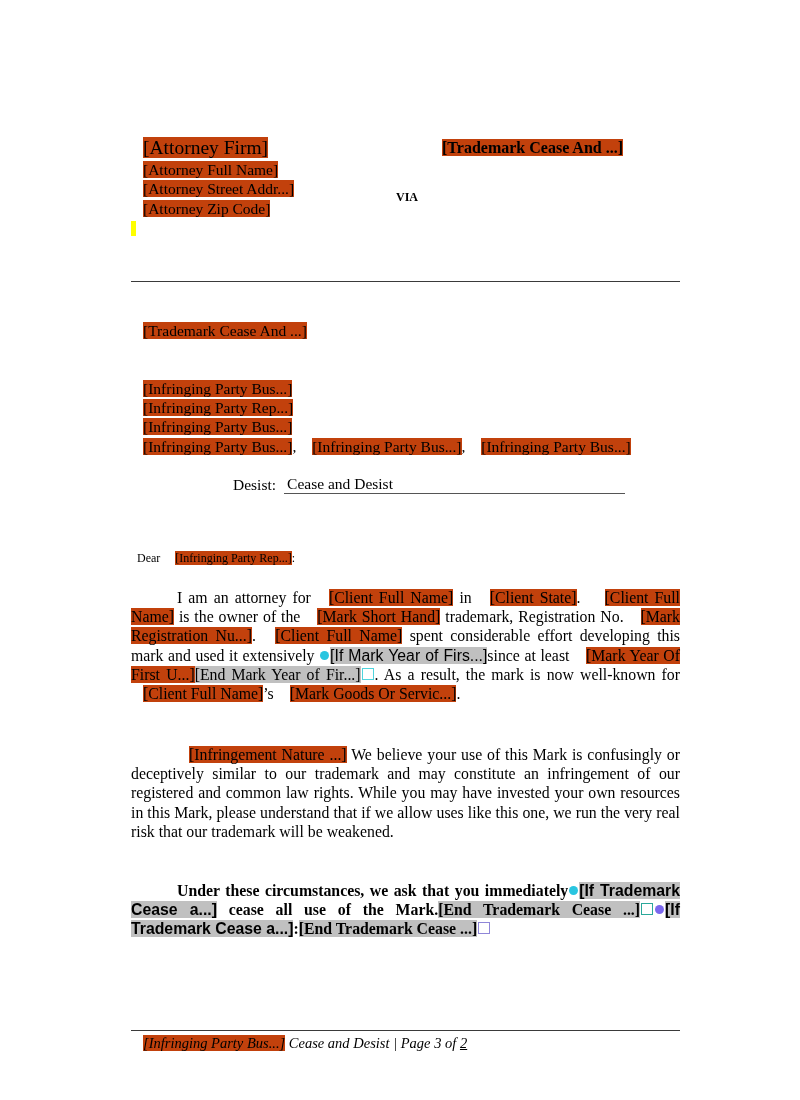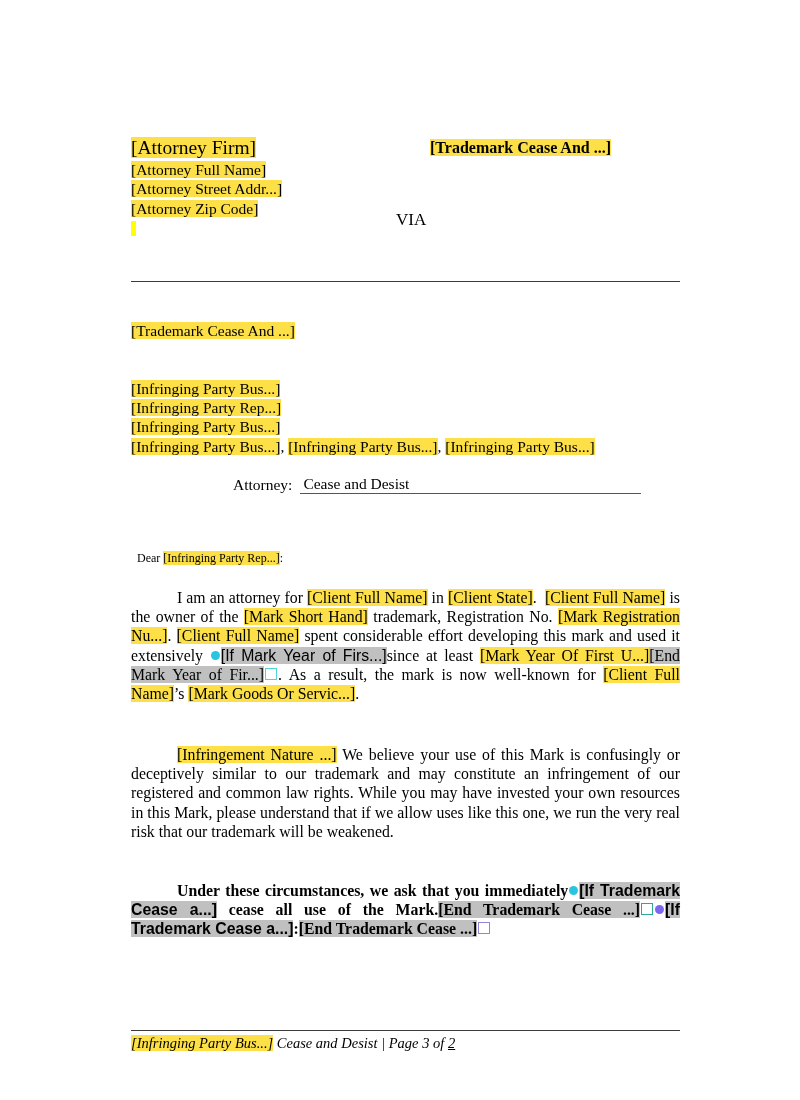--- a/index.html
+++ b/index.html
@@ -18,21 +18,21 @@
 
   .page {
     position: absolute;
     left: 0; top: 0;
     width: 800px;
     height: 1100px;
     background: #ffffff;
   }
 
   
-  .hl-yellow   { background: #fde047; }
+  .hl-yellow   { background: #c2410c; margin-left: 12px; }
   .hl-gray     { background: #c0c0c0; }
   .sans        { font-family: "Liberation Sans", "DejaVu Sans", sans-serif; }
   .uline       { text-decoration: underline; }
 
   
   .letterhead {
     position: absolute;
     left: 131px;
     top: 136px;
     width: 330px;
@@ -69,23 +69,22 @@
     left: 430px;
     top: 139px;
     font-size: 16px;
     font-weight: bold;
     white-space: nowrap;
   }
   .via {
     position: absolute;
     left: 396px;
     top: 190px;
-    font-size: 17px;
-    font-weight: normal;
-    margin-top: 20px;
+    font-size: 12px;
+    font-weight: bold;
   }
 
   
   .hrule {
     position: absolute;
     left: 131px;
     width: 549px;
     height: 0;
     border-top: 1.4px solid #3a3a3a;
   }
@@ -212,21 +211,21 @@
     <span class="rline"><span class="hl-yellow">[Infringing Party Rep...]</span></span>
     <span class="rline"><span class="hl-yellow">[Infringing Party Bus...]</span></span>
     <span class="rline"><span class="hl-yellow">[Infringing Party Bus...]</span>, <span class="hl-yellow">[Infringing Party Bus...]</span>, <span class="hl-yellow">[Infringing Party Bus...]</span></span>
   </div>
 
   <div class="re-block">
     <table>
       <tbody>
       <tr>
         <td class="re-label"></td>
-        <td class="re-key">Attorney:</td>
+        <td class="re-key">Desist:</td>
         <td class="re-val"><span>Cease and Desist</span></td>
       </tr>
     </tbody>
       </table>
   </div>
 
   <div class="salutation"><span>Dear</span> <span class="hl-yellow">[Infringing Party Rep...]</span><span>:</span></div>
 
   <div class="para" id="para-1"><span class="indent"></span><span>I am an attorney for </span><span class="hl-yellow">[Client Full Name]</span><span> in </span><span class="hl-yellow">[Client State]</span><span>.&nbsp; </span><span class="hl-yellow">[Client Full Name]</span><span> is the owner of the </span><span class="hl-yellow">[Mark Short Hand]</span><span> trademark, Registration No. </span><span class="hl-yellow">[Mark Registration Nu...]</span><span>. </span><span class="hl-yellow">[Client Full Name]</span><span> spent considerable effort developing this mark and used it extensively </span><span class="dot dot-cyan"></span><span class="hl-gray sans">[If Mark Year of Firs...]</span><span>since at least </span><span class="hl-yellow">[Mark Year Of First U...]</span><span class="hl-gray">[End Mark Year of Fir...]</span><span class="sq sq-cyan"></span><span>. As a result, the mark is now well-known for </span><span class="hl-yellow">[Client Full Name]</span><span>’s </span><span class="hl-yellow">[Mark Goods Or Servic...]</span><span>.</span></div>
 

